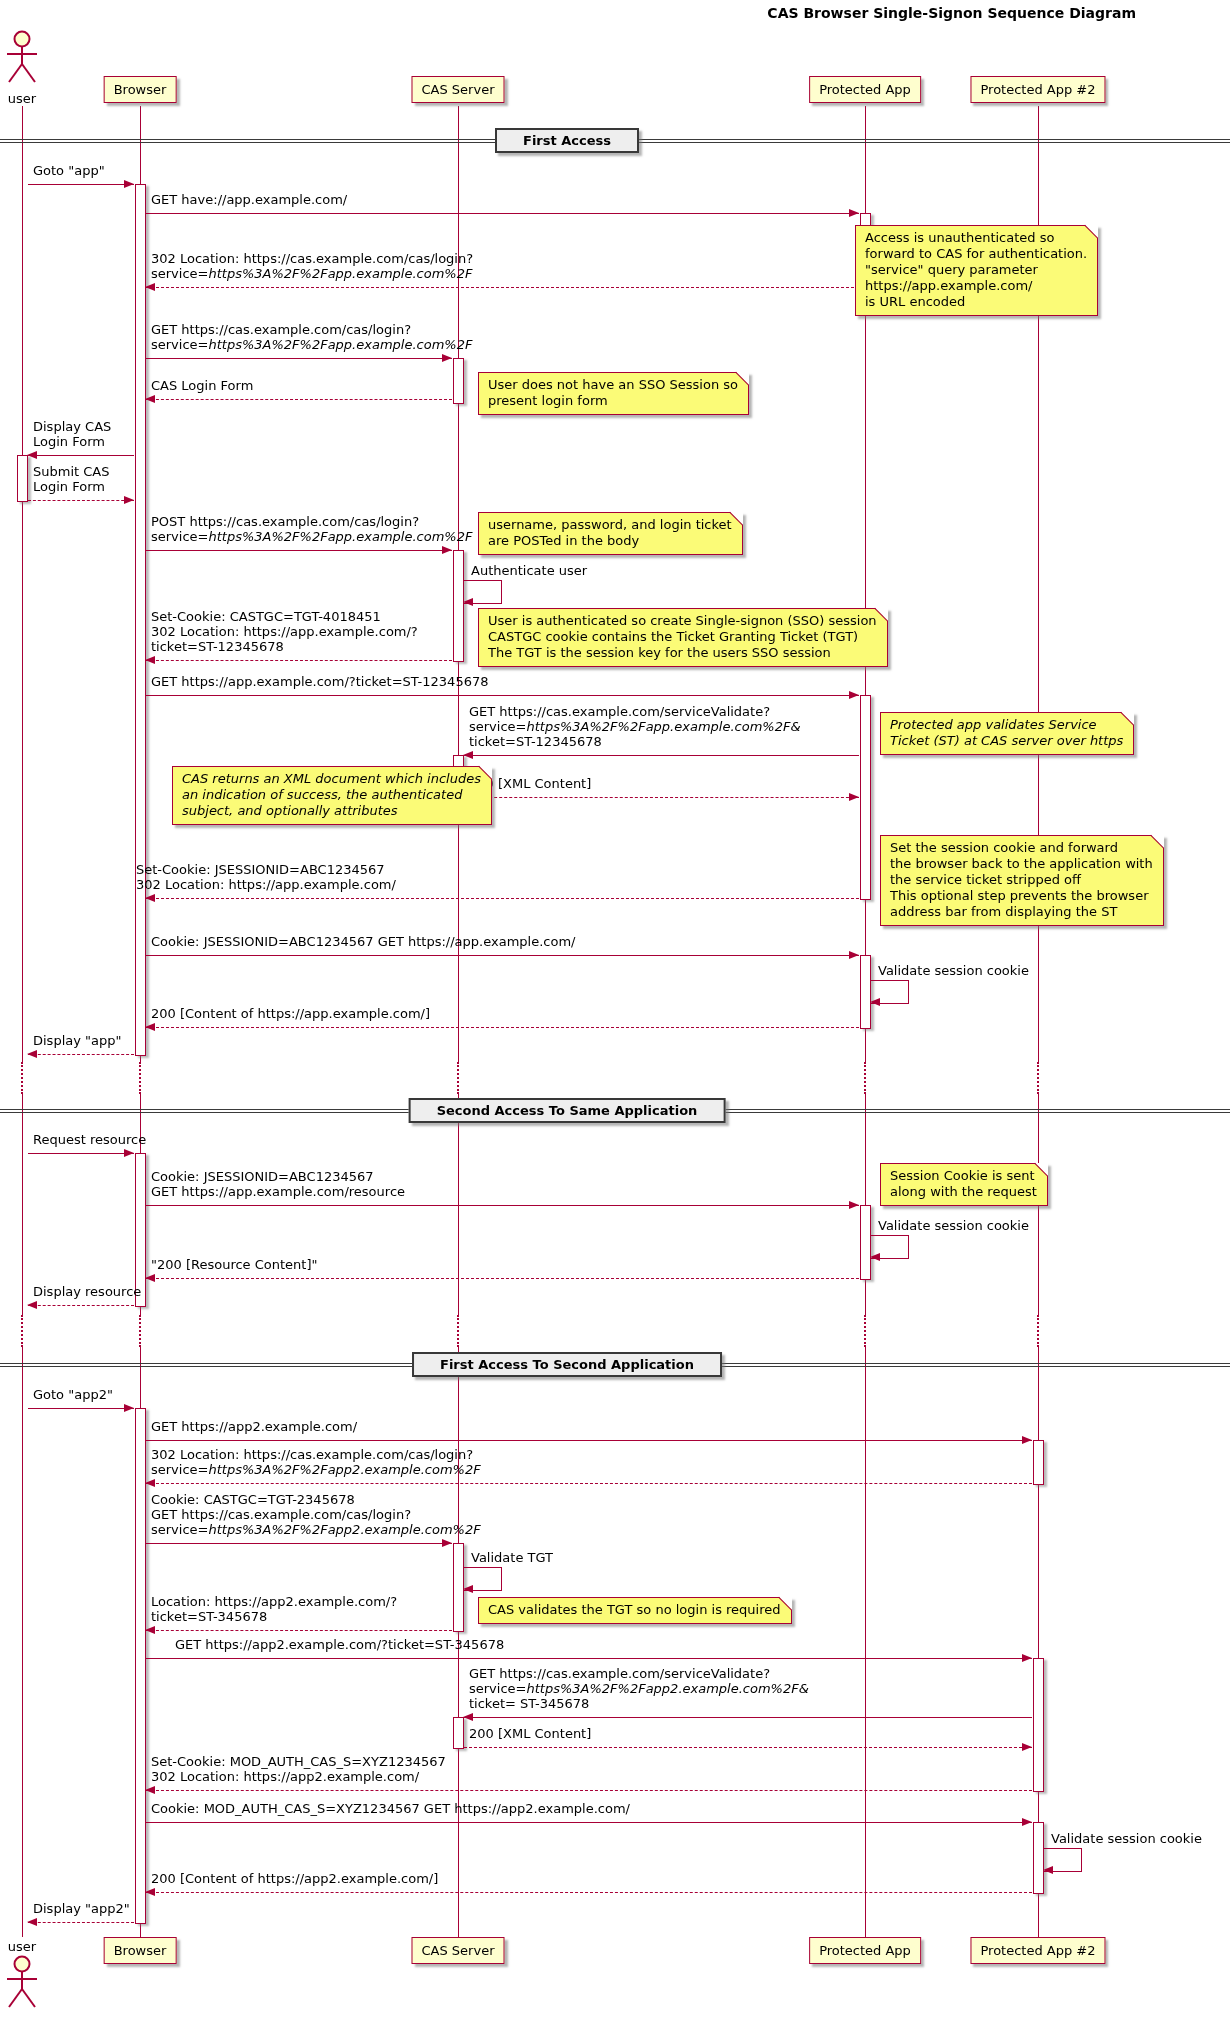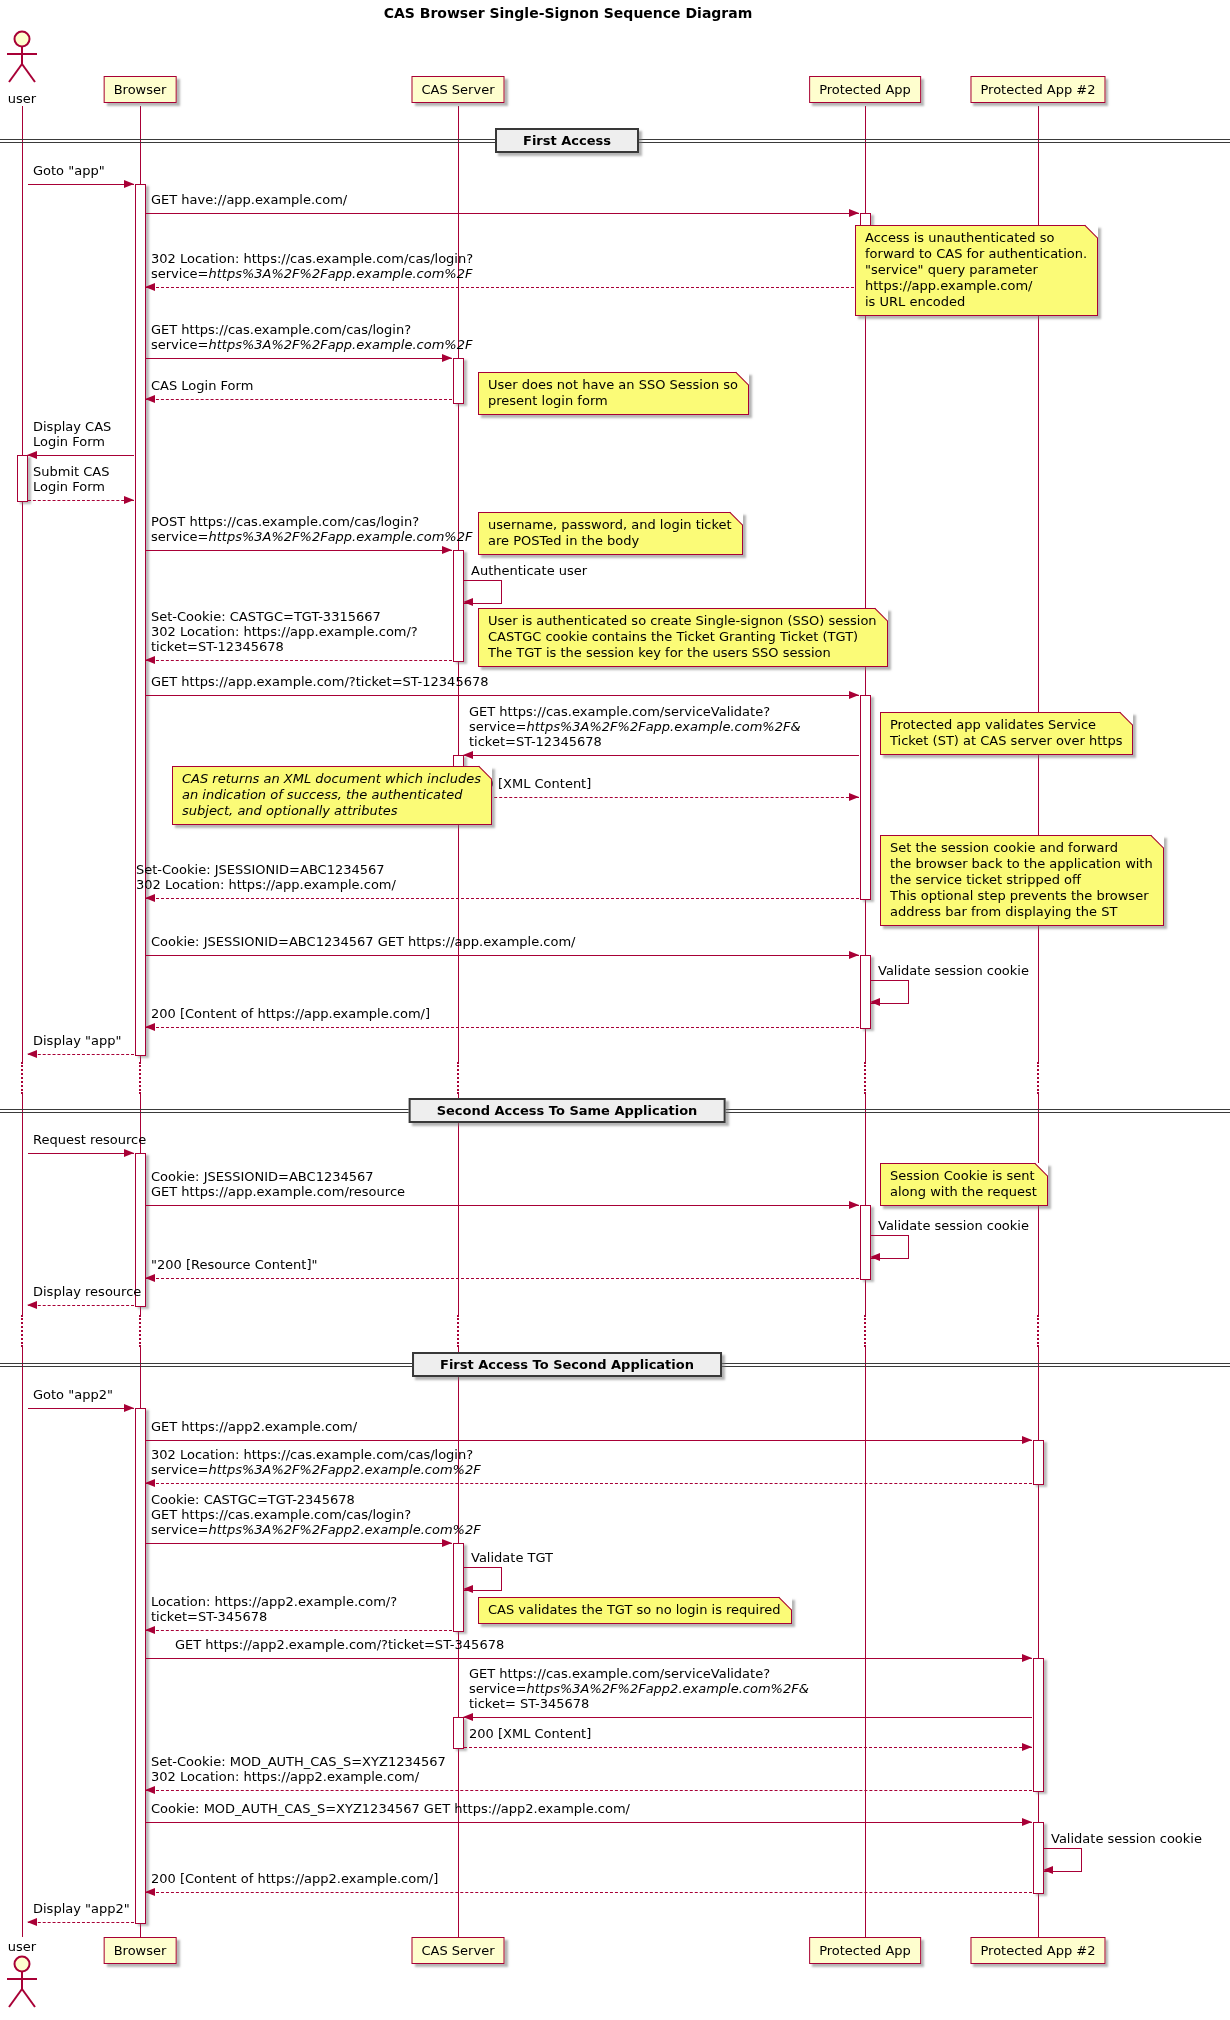--- a/index.html
+++ b/index.html
@@ -1,18 +1,18 @@
 <!DOCTYPE html>
 <html style="--accent: #A80036; --pfill: #FEFECE; --nfill: #FBFB77; --dfill: #EEEEEE;"><head>
 <meta charset="utf-8">
 <style>
   html,body{margin:0;padding:0;background:#fff;}
   #diagram{position:relative;width:1230px;height:2020px;background:#fff;overflow:hidden;
            font-family:"DejaVu Sans",sans-serif;font-size:13px;color:#000;}
-  #title{position:absolute;left:0;top:5px;width:1136px;text-align:center;
+  #title{position:absolute;left:0;top:5px;width:1136px;text-align:right;
          font-weight:bold;font-size:14px;}
   .lifeline{position:absolute;width:0;border-left:1px solid var(--accent);}
   .pbox{position:absolute;transform:translateX(-50%);background:var(--pfill);
         border:1.5px solid var(--accent);padding:5px 9px;white-space:nowrap;
         box-shadow:3px 3px 2px rgba(120,120,120,.55);}
   .actor-label{position:absolute;transform:translateX(-50%);white-space:nowrap;}
   .actor-icon{position:absolute;}
   .activation{position:absolute;width:9px;background:#fff;border:1px solid var(--accent);
         box-shadow:3px 2px 2px rgba(120,120,120,.5);}
   .msgline{position:absolute;height:0;border-top:1px solid var(--accent);}
@@ -132,21 +132,21 @@
         <div><span>service=</span><span class="it">https%3A%2F%2Fapp.example.com%2F</span><span></span></div>
       </div>
       <div class="selfloop" style="left: 463px; top: 580px;"></div>
       <div class="arr l" style="left: 463px; top: 598px;"></div>
       <div class="mlabel" style="left: 471px; top: 563px;">
         <div><span>Authenticate user</span></div>
       </div>
       <div class="msgline dashed" style="left: 146px; top: 660px; width: 306px;"></div>
       <div class="arr l" style="left: 145px; top: 656px;"></div>
       <div class="mlabel" style="left: 151px; top: 609px;">
-        <div><span>Set-Cookie: CASTGC=TGT-3315667</span></div>
+        <div><span>Set-Cookie: CASTGC=TGT-4018451</span></div>
         <div><span>302 Location: https://app.example.com/?</span></div>
         <div><span>ticket=ST-12345678</span></div>
       </div>
       <div class="msgline" style="left: 146px; top: 695px; width: 713px;"></div>
       <div class="arr r" style="left: 849px; top: 691px;"></div>
       <div class="mlabel" style="left: 151px; top: 674px;">
         <div><span>GET https://app.example.com/?ticket=ST-12345678</span></div>
       </div>
       <div class="msgline" style="left: 464px; top: 755px; width: 395px;"></div>
       <div class="arr l" style="left: 463px; top: 751px;"></div>
@@ -286,21 +286,21 @@
       </div>
       <div class="msgline dashed" style="left: 28px; top: 1922px; width: 106px;"></div>
       <div class="arr l" style="left: 27px; top: 1918px;"></div>
       <div class="mlabel" style="left: 33px; top: 1901px;">
         <div><span>Display "app2"</span></div>
       </div>
       <div class="note" style="left: 855px; top: 225px;"><div><span>Access is unauthenticated so</span></div><div><span>forward to CAS for authentication.</span></div><div><span>"service" query parameter</span></div><div><span>https://app.example.com/</span></div><div><span>is URL encoded</span></div></div>
       <div class="note" style="left: 478px; top: 372px;"><div><span>User does not have an SSO Session so</span></div><div><span>present login form</span></div></div>
       <div class="note" style="left: 478px; top: 512px;"><div><span>username, password, and login ticket</span></div><div><span>are POSTed in the body</span></div></div>
       <div class="note" style="left: 478px; top: 608px;"><div><span>User is authenticated so create Single-signon (SSO) session</span></div><div><span>CASTGC cookie contains the Ticket Granting Ticket (TGT)</span></div><div><span>The TGT is the session key for the users SSO session</span></div></div>
-      <div class="note" style="left: 880px; top: 712px;"><div><span>Protected app validates Service</span></div><div><span>Ticket (ST) at CAS server over https</span></div></div>
+      <div class="note" style="left: 880px; top: 712px; font-style: italic;"><div><span>Protected app validates Service</span></div><div><span>Ticket (ST) at CAS server over https</span></div></div>
       <div class="note" style="left: 172px; top: 766px; font-style: italic;"><div><span>CAS returns an XML document which includes</span></div><div><span>an indication of success, the authenticated</span></div><div><span>subject, and optionally attributes</span></div></div>
       <div class="note" style="left: 880px; top: 835px;"><div><span>Set the session cookie and forward</span></div><div><span>the browser back to the application with</span></div><div><span>the service ticket stripped off</span></div><div><span>This optional step prevents the browser</span></div><div><span>address bar from displaying the ST</span></div></div>
       <div class="note" style="left: 880px; top: 1163px;"><div><span>Session Cookie is sent</span></div><div><span>along with the request</span></div></div>
       <div class="note" style="left: 478px; top: 1597px;"><div><span>CAS validates the TGT so no login is required</span></div></div>
       <div class="actor-icon" style="left: 2px; top: 30px;"><svg width="40" height="58" viewBox="0 0 40 58">
           <circle cx="20" cy="9" r="7.5" fill="#FEFECE" stroke="#A80036" stroke-width="2"></circle>
           <line x1="20" y1="16.5" x2="20" y2="34" stroke="#A80036" stroke-width="2"></line>
           <line x1="5" y1="24" x2="35" y2="24" stroke="#A80036" stroke-width="2"></line>
           <line x1="20" y1="34" x2="7" y2="52" stroke="#A80036" stroke-width="2"></line>
           <line x1="20" y1="34" x2="33" y2="52" stroke="#A80036" stroke-width="2"></line>

